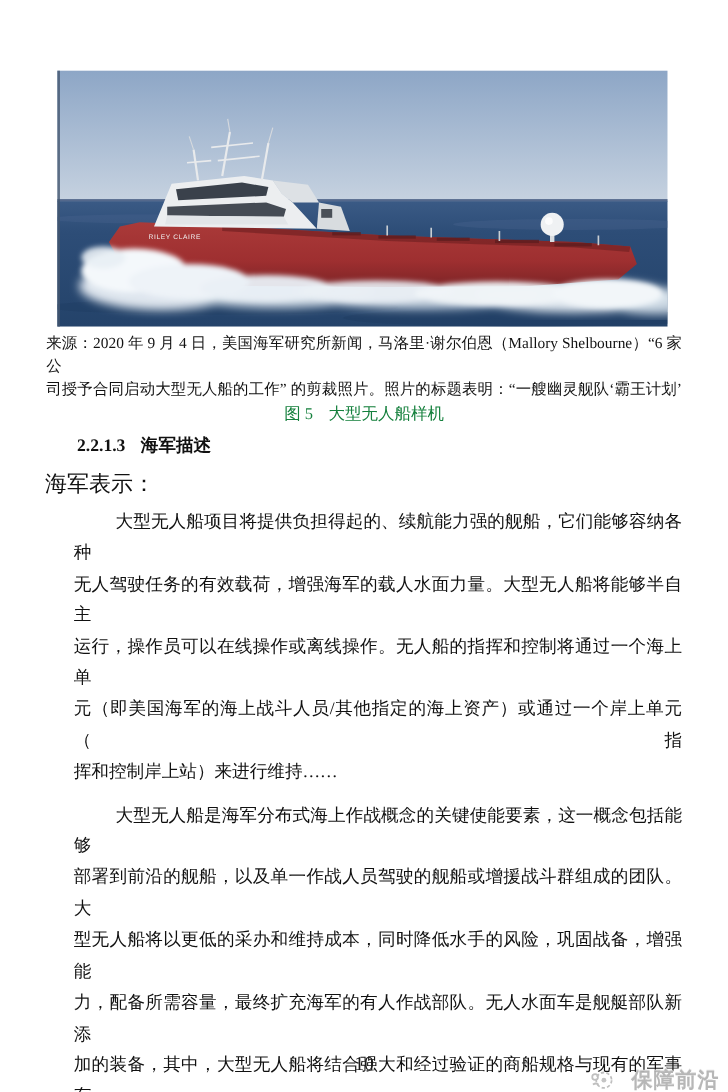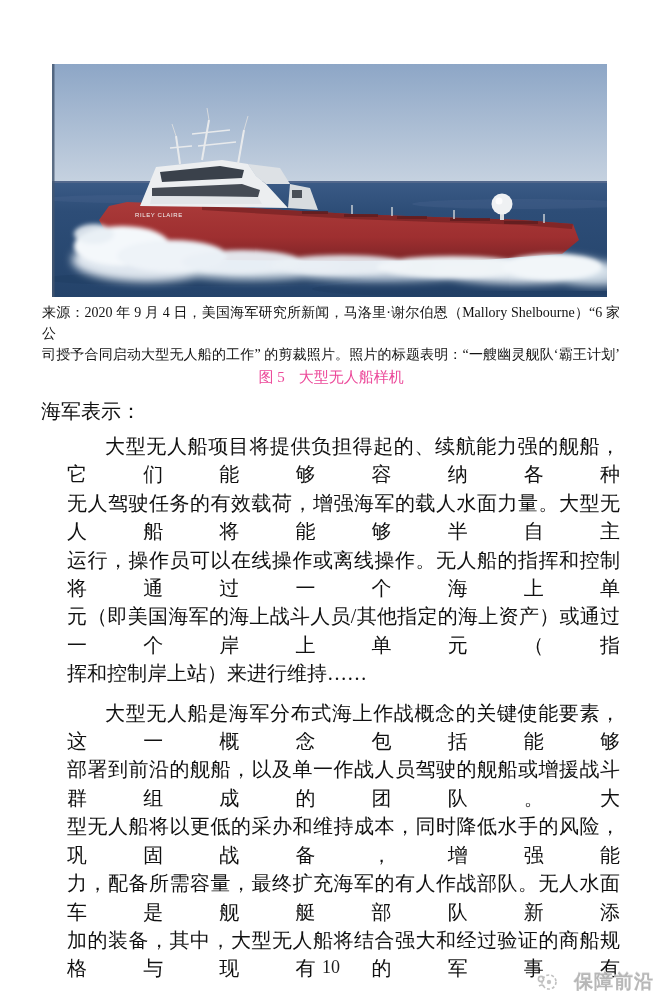--- a/index.html
+++ b/index.html
@@ -23,37 +23,37 @@
     margin:5px 42px 0 42px;
     font-size:14px; line-height:21px;
     color:#121212;
   }
   .src-caption .tline { text-align:justify; text-align-last:justify; }
   .src-caption .tline.last { text-align-last:left; }
   .fig-caption {
     margin-top:2px;
     text-align:center;
     font-size:15px; line-height:20px;
-    color:#ec4899;
+    color:#15803d;
   }
   .fig-caption .gap { display:inline-block; width:14px; }
   .heading {
     margin:9px 42px 0 41px;
     padding-left:29px;
     font-size:16px; line-height:20px;
     font-weight:bold;
   }
   .heading .gap { display:inline-block; width:14px; }
   .intro {
     margin:14px 42px 0 41px;
     font-size:20px; line-height:20px;
   }
   .quote {
     margin:11px 42px 0 67px;
-    font-size:20px; line-height:28.4px;
+    font-size:16px; line-height:28.4px;
   }
   .quote .tline, .para .tline { text-align:justify; text-align-last:justify; }
   .quote .tline.last, .para .tline.last { text-align-last:left; }
   .quote .tline.first { text-indent:38px; }
   .pagenum {
     position:absolute; left:0; bottom:27px; width:662px;
     text-align:center; font-size:18px; color:#1c1c1c;
   }
   .watermark {
     position:absolute; right:8px; bottom:10px;
@@ -188,20 +188,23 @@
 
   <div class="src-caption">
       <div class="tline first">来源：2020 年 9 月 4 日，美国海军研究所新闻，马洛里·谢尔伯恩（Mallory Shelbourne）“6 家公</div>
       <div class="tline">司授予合同启动大型无人船的工作” 的剪裁照片。照片的标题表明：“一艘幽灵舰队‘霸王计划’</div>
     </div>
 
   <div class="fig-caption">
     <span>图 5</span><span class="gap"></span><span>大型无人船样机</span>
   </div>
 
+  <div class="heading">
+    <span>2.2.1.3</span><span class="gap"></span><span>海军描述</span>
+  </div>
 
   <div class="intro">海军表示：</div>
 
   <div class="quote">
       <div class="tline first">大型无人船项目将提供负担得起的、续航能力强的舰船，它们能够容纳各种</div>
       <div class="tline">无人驾驶任务的有效载荷，增强海军的载人水面力量。大型无人船将能够半自主</div>
       <div class="tline">运行，操作员可以在线操作或离线操作。无人船的指挥和控制将通过一个海上单</div>
       <div class="tline">元（即美国海军的海上战斗人员/其他指定的海上资产）或通过一个岸上单元（指</div>
       <div class="tline last">挥和控制岸上站）来进行维持……</div>
     </div>

